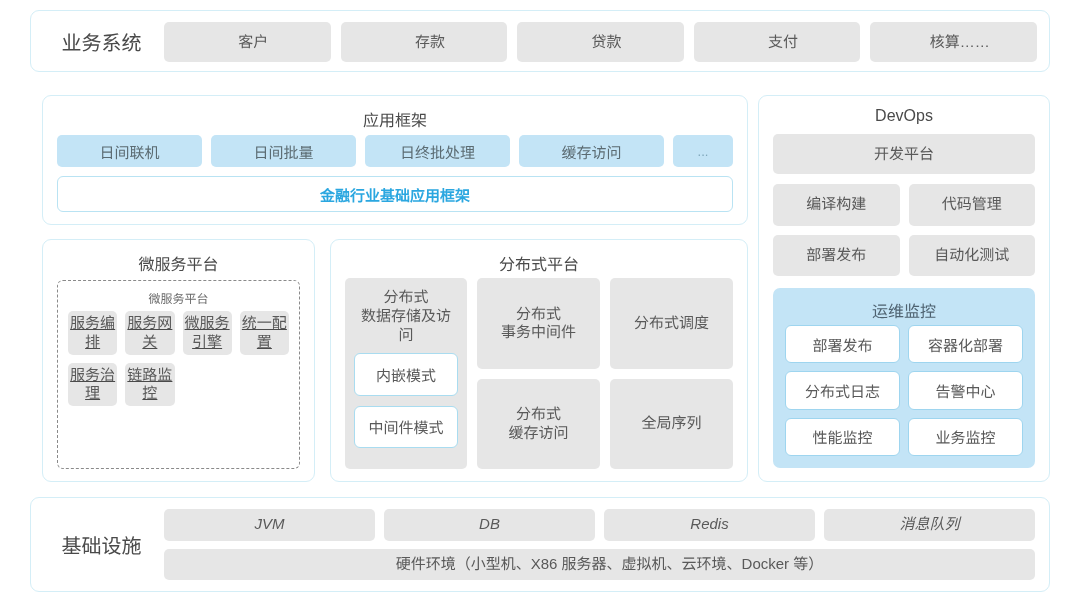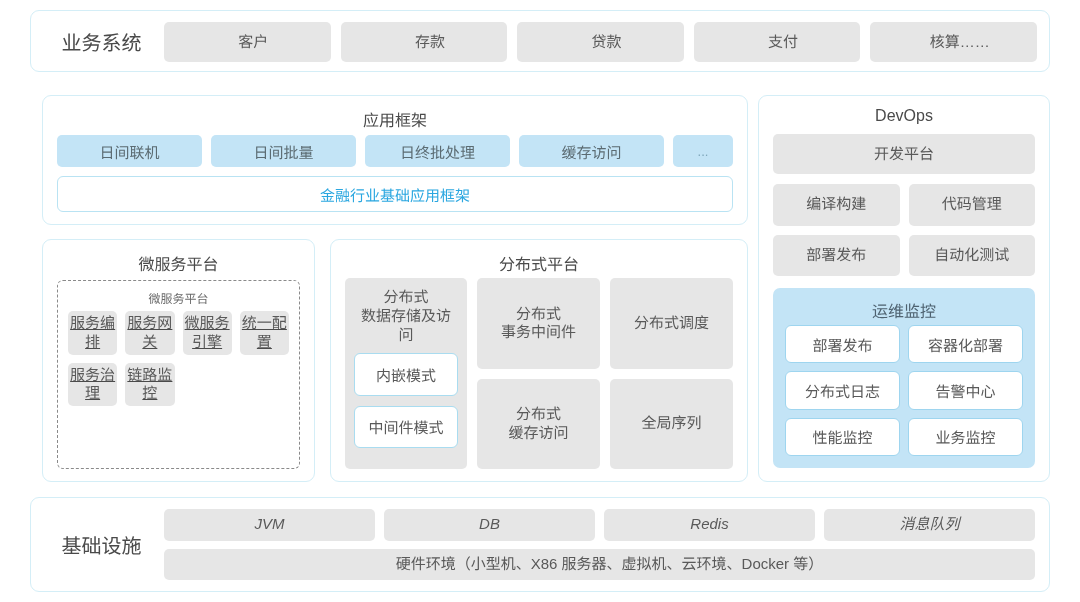--- a/index.html
+++ b/index.html
@@ -82,21 +82,21 @@
   #appframe-chips .chip-blue { flex: 1; }
   #appframe-chips .chip-blue.ellipsis { flex: 0 0 60px; font-size: 13px; color:#7fa7bb; }
   #appframe-accent {
     position: absolute; left: 14px; top: 80px; right: 14px; height: 36px;
     background: #ffffff;
     border: 1px solid #b9e3f3;
     border-radius: 6px;
     display: flex; align-items: center; justify-content: center;
     color: #2ba7e0;
     font-size: 15px;
-    font-weight: normal;
+    font-weight: bold;
   }
 
   
   #micro-card { left: 42px; top: 239px; width: 273px; height: 243px; }
   #micro-title { position: absolute; left: 0; top: 11px; width: 100%; }
   #micro-dashed {
     position: absolute; left: 14px; top: 40px; right: 14px; bottom: 12px;
     border: 1px dashed #8a8a8a;
     border-radius: 6px;
   }

